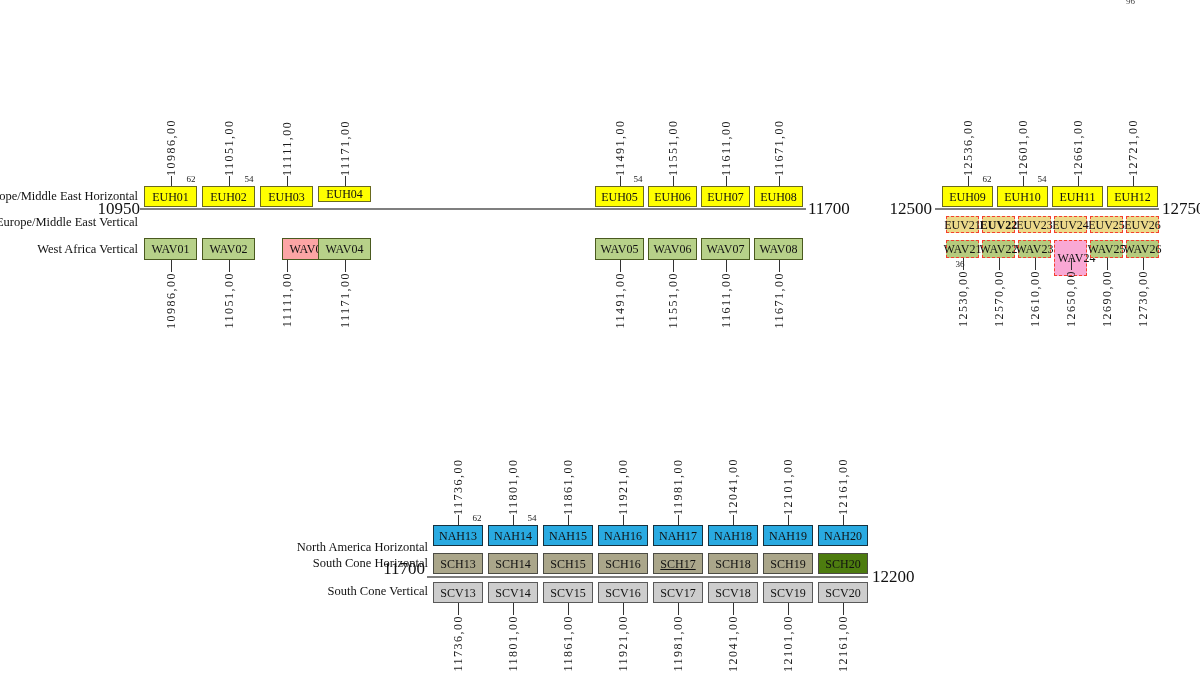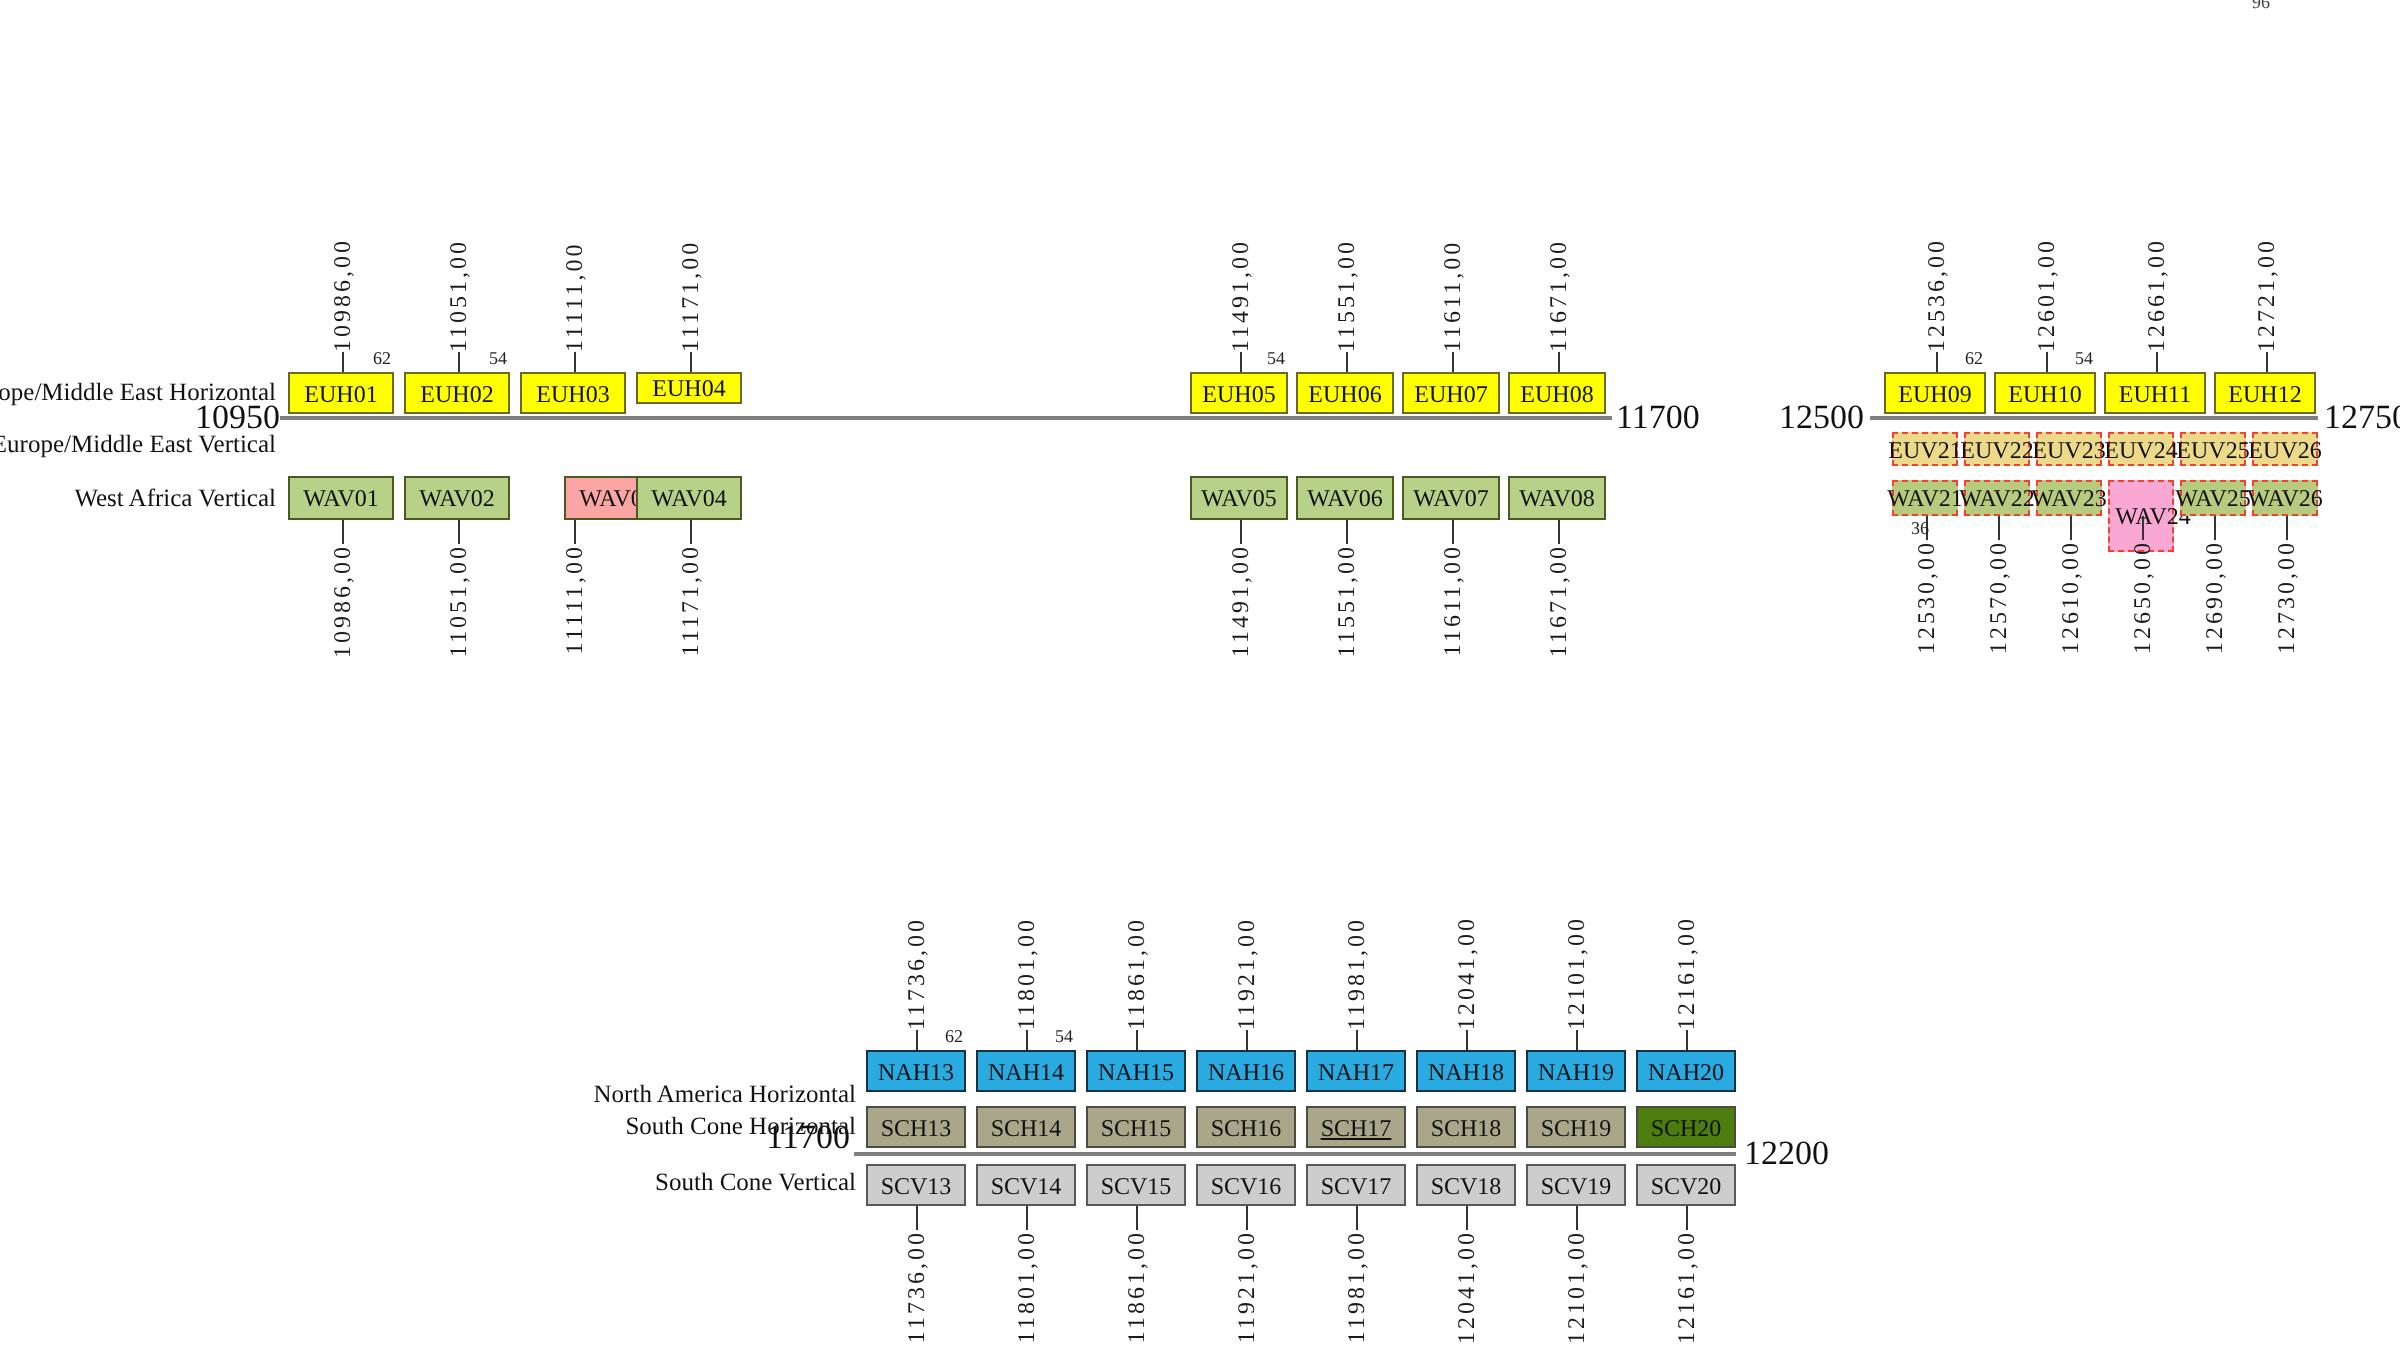--- a/index.html
+++ b/index.html
@@ -99,21 +99,21 @@
     <div class="abs tick" style="left: 1077.5px; top: 176px; height: 10px; background: rgb(51, 51, 51);"></div>
     <div class="abs freq" style="left: 1046.5px; top: 138px; text-align: left;">12661,00</div>
     <div class="abs tbox" style="left: 1107px; top: 186px; width: 51px; height: 21px; background: rgb(255, 255, 0); border: 1.5px solid rgb(106, 106, 30);">
       <span>EUH12</span>
     </div>
     <div class="abs tick" style="left: 1132.5px; top: 176px; height: 10px; background: rgb(51, 51, 51);"></div>
     <div class="abs freq" style="left: 1101.5px; top: 138px; text-align: left;">12721,00</div>
     <div class="abs tbox" style="left: 946px; top: 216px; width: 33px; height: 17px; background: rgb(236, 217, 138); border: 1.5px dashed rgb(244, 64, 46);">
       <span>EUV21</span>
     </div>
-    <div class="abs tbox" style="left: 982px; top: 216px; width: 33px; height: 17px; background: rgb(236, 217, 138); border: 1.5px dashed rgb(244, 64, 46);">
+    <div class="abs tbox" style="left: 982px; top: 216px; width: 33px; height: 17px; background: rgb(236, 217, 138); border: 1.5px dashed rgb(244, 64, 46); font-weight: bold;">
       <span>EUV22</span>
     </div>
     <div class="abs tbox" style="left: 1018px; top: 216px; width: 33px; height: 17px; background: rgb(236, 217, 138); border: 1.5px dashed rgb(244, 64, 46);">
       <span>EUV23</span>
     </div>
     <div class="abs tbox" style="left: 1054px; top: 216px; width: 33px; height: 17px; background: rgb(236, 217, 138); border: 1.5px dashed rgb(244, 64, 46);">
       <span>EUV24</span>
     </div>
     <div class="abs tbox" style="left: 1090px; top: 216px; width: 33px; height: 17px; background: rgb(236, 217, 138); border: 1.5px dashed rgb(244, 64, 46);">
       <span>EUV25</span>

